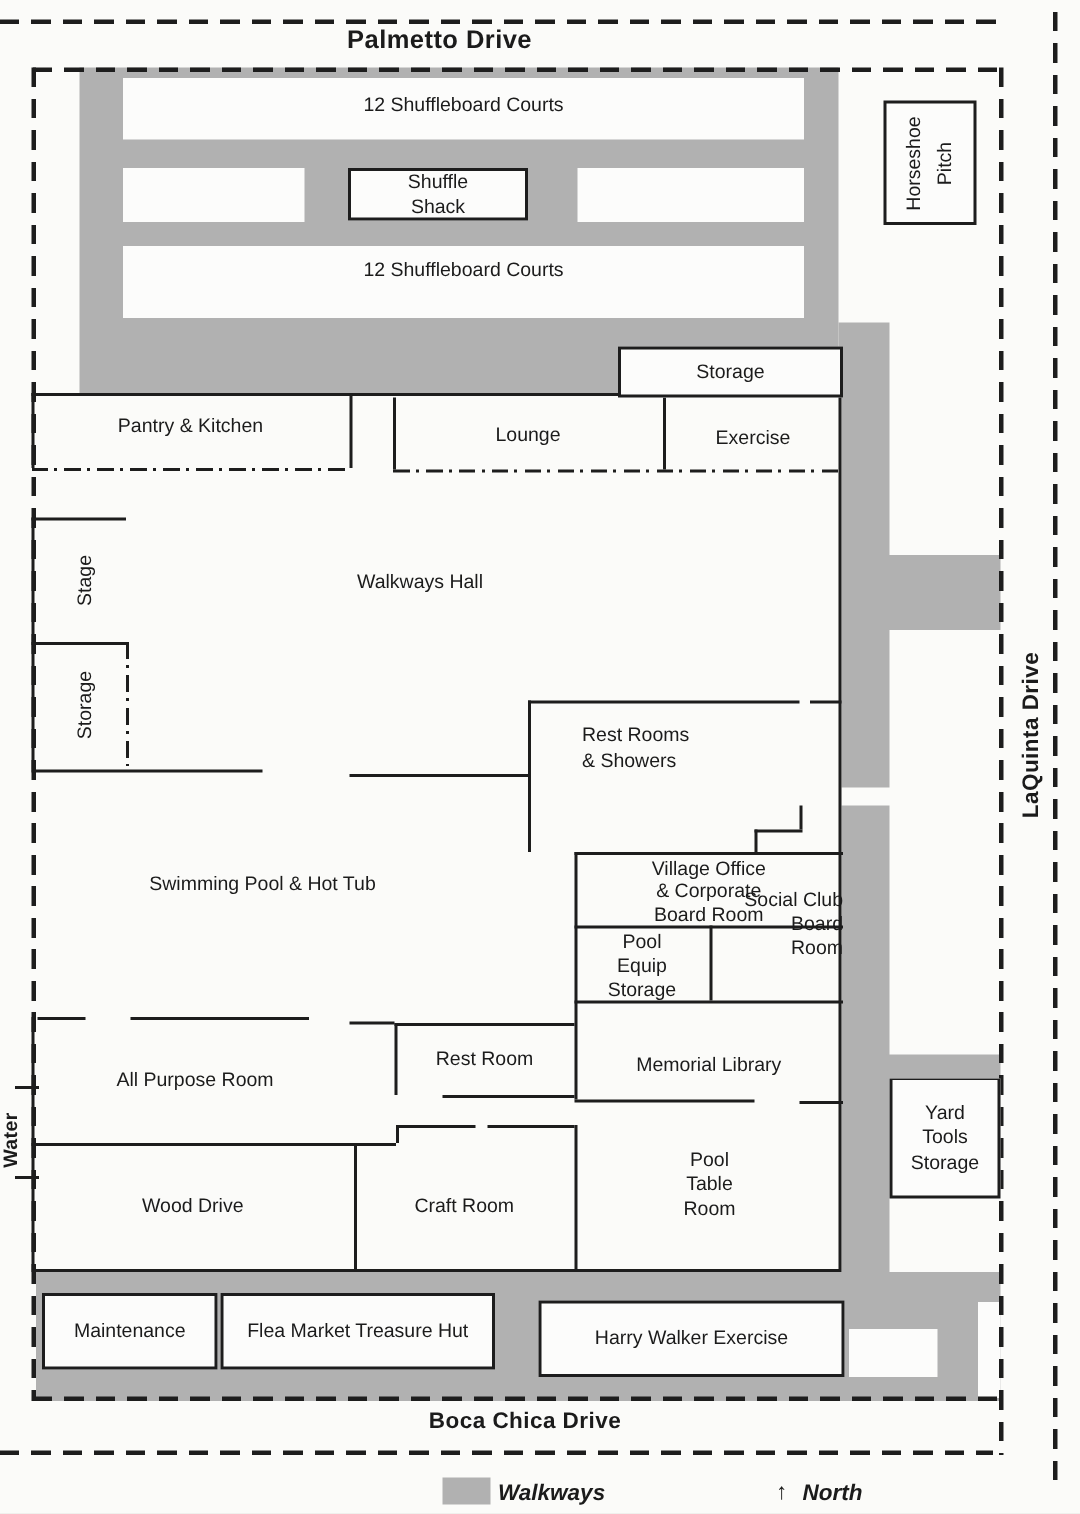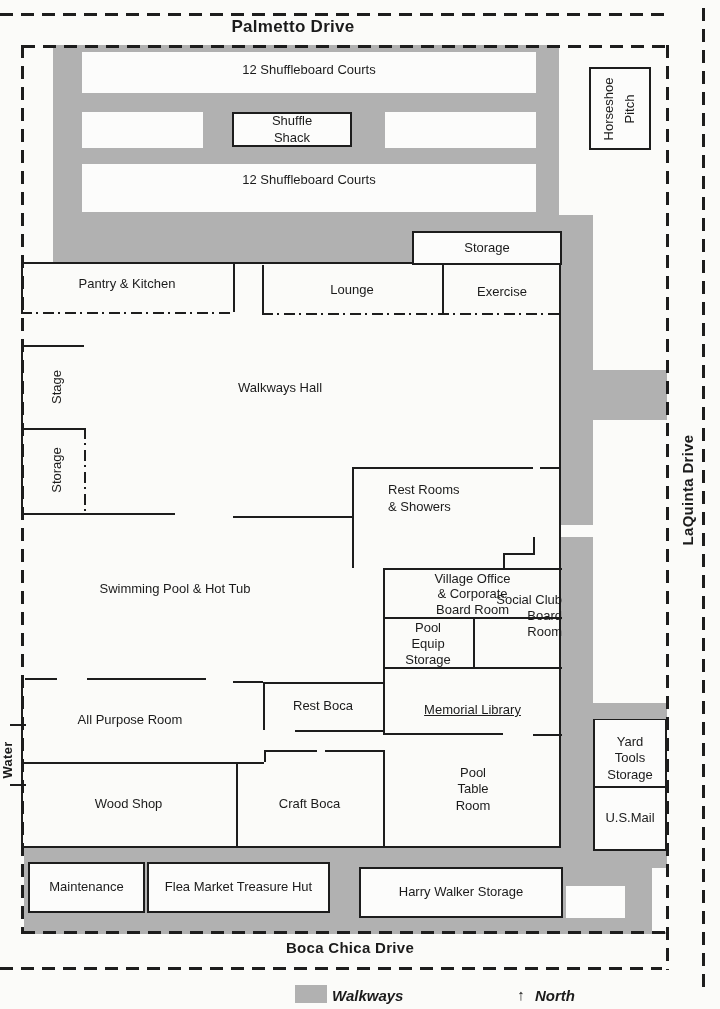--- a/index.html
+++ b/index.html
@@ -108,31 +108,28 @@
 Pitch</span>
   </div>
   <div class="bbox" style="left:412px;top:231px;width:150px;height:34px;">
     <span>Storage</span>
   </div>
   <div class="bbox" style="left:593px;top:719px;width:74px;height:80px;border-width:1px 2px 2px 2px;">
     <span>Yard
 Tools
 Storage</span>
   </div>
-  <div class="bbox" style="left:593px;top:786px;width:74px;height:65px;">
-    <span>U.S.Mail</span>
-  </div>
   <div class="bbox" style="left:147px;top:862px;width:183px;height:51px;">
     <span>Flea Market Treasure Hut</span>
   </div>
   <div class="bbox" style="left:28px;top:862px;width:117px;height:51px;">
     <span>Maintenance</span>
   </div>
   <div class="bbox" style="left:359px;top:867px;width:204px;height:51px;">
-    <span>Harry Walker Storage</span>
+    <span>Harry Walker Exercise</span>
   </div>
 
   <div class="lbl" style="left:82px;top:62px;width:454px;">12 Shuffleboard Courts</div>
   <div class="lbl" style="left:82px;top:172px;width:454px;">12 Shuffleboard Courts</div>
   <div class="lbl" style="left:262px;top:282px;width:180px;">Lounge</div>
   <div class="lbl" style="left:21px;top:276px;width:212px;">Pantry &amp; Kitchen</div>
   <div class="lbl" style="left:442px;top:284px;width:120px;">Exercise</div>
   <div class="rot lbl" style="left:57px;top:387px;">Stage</div>
   <div class="rot lbl" style="left:57px;top:470px;">Storage</div>
   <div class="lbl" style="left:180px;top:380px;width:200px;">Walkways Hall</div>
@@ -142,24 +139,24 @@
   <div class="lbl" style="left:385px;top:571px;width:175px;line-height:1.18;">Village Office
 &amp; Corporate
 Board Room</div>
   <div class="lbl" style="left:383px;top:620px;width:90px;line-height:1.22;">Pool
 Equip
 Storage</div>
   <div class="lbl" style="left:473px;top:592px;width:89px;line-height:1.22;text-align:right;">Social Club
 Board
 Room</div>
   <div class="lbl" style="left:30px;top:712px;width:200px;">All Purpose Room</div>
-  <div class="lbl" style="left:263px;top:698px;width:120px;">Rest Boca</div>
-  <div class="lbl" style="left:383px;top:702px;width:179px;text-decoration:underline;">Memorial Library</div>
-  <div class="lbl" style="left:21px;top:796px;width:215px;">Wood Shop</div>
-  <div class="lbl" style="left:236px;top:796px;width:147px;">Craft Boca</div>
+  <div class="lbl" style="left:263px;top:698px;width:120px;">Rest Room</div>
+  <div class="lbl" style="left:383px;top:702px;width:179px;">Memorial Library</div>
+  <div class="lbl" style="left:21px;top:796px;width:215px;">Wood Drive</div>
+  <div class="lbl" style="left:236px;top:796px;width:147px;">Craft Room</div>
   <div class="lbl" style="left:383px;top:765px;width:180px;line-height:1.25;">Pool
 Table
 Room</div>
 
   <div class="lbl street" style="left:178px;top:16px;width:230px;font-size:17px;">Palmetto Drive</div>
   <div class="rot lbl street" style="left:688px;top:490px;font-size:15px;">LaQuinta Drive</div>
   <div class="lbl street" style="left:230px;top:938px;width:240px;font-size:15px;">Boca Chica Drive</div>
   <div class="rot lbl street" style="left:8px;top:760px;font-size:13px;">Water</div>
 
   <div class="gray" style="left:295px;top:985px;width:32px;height:18px;"></div>

